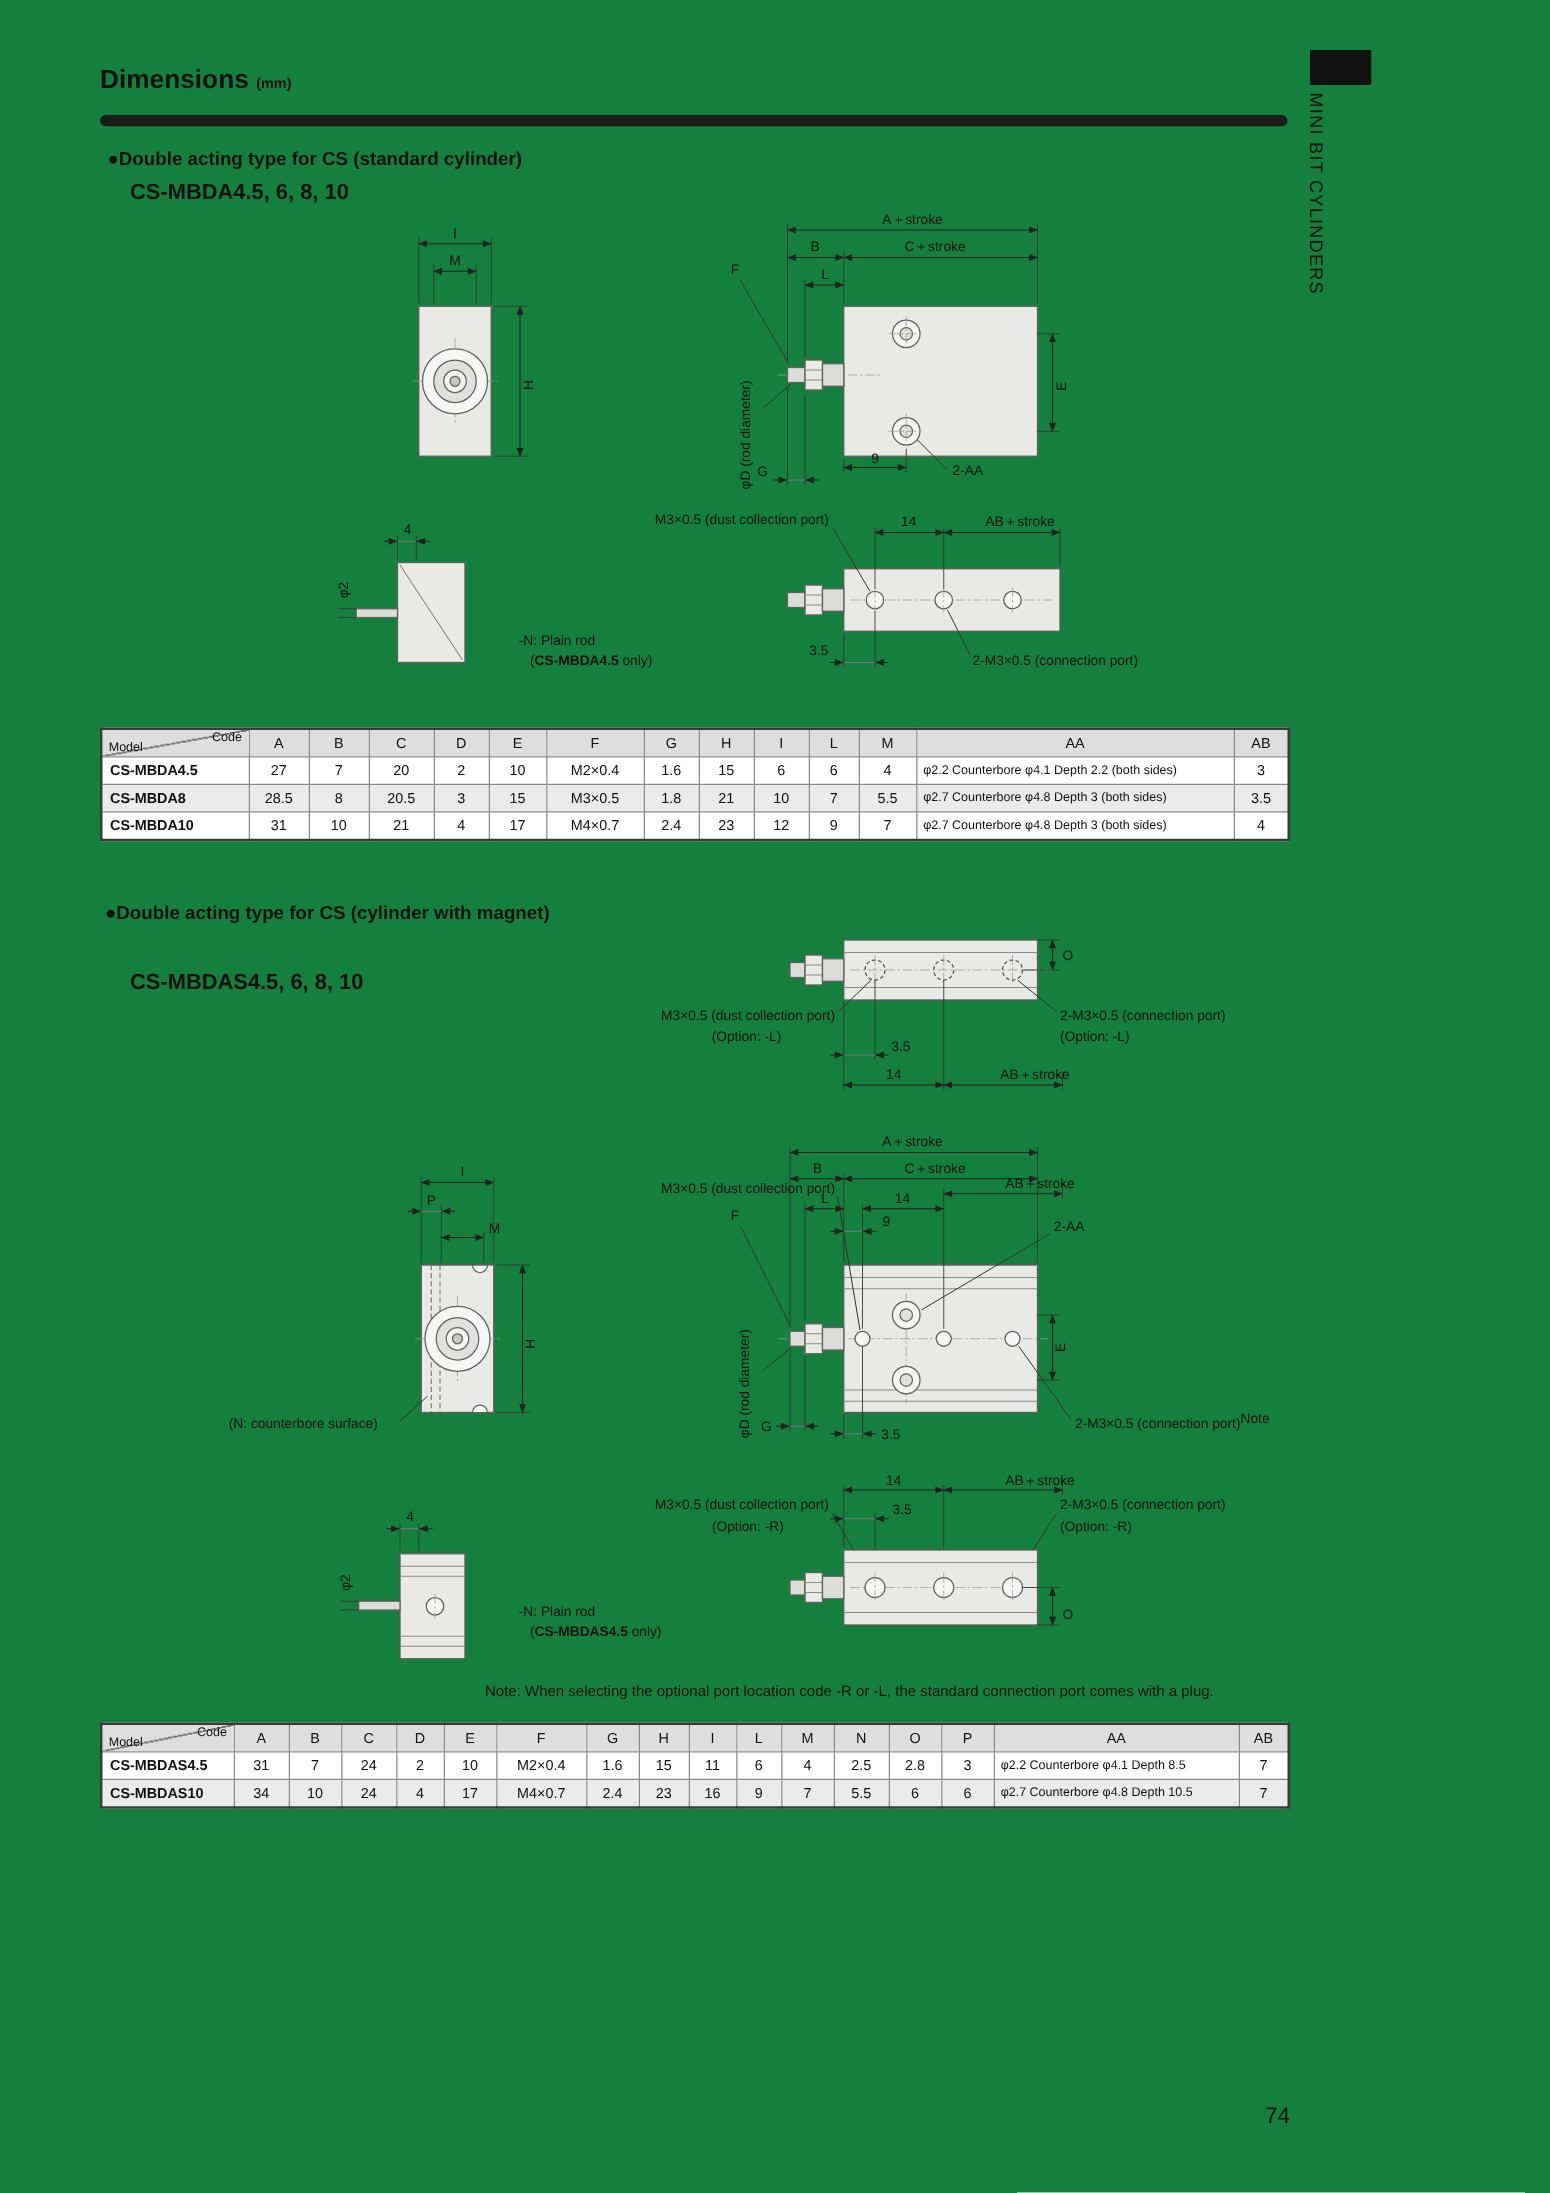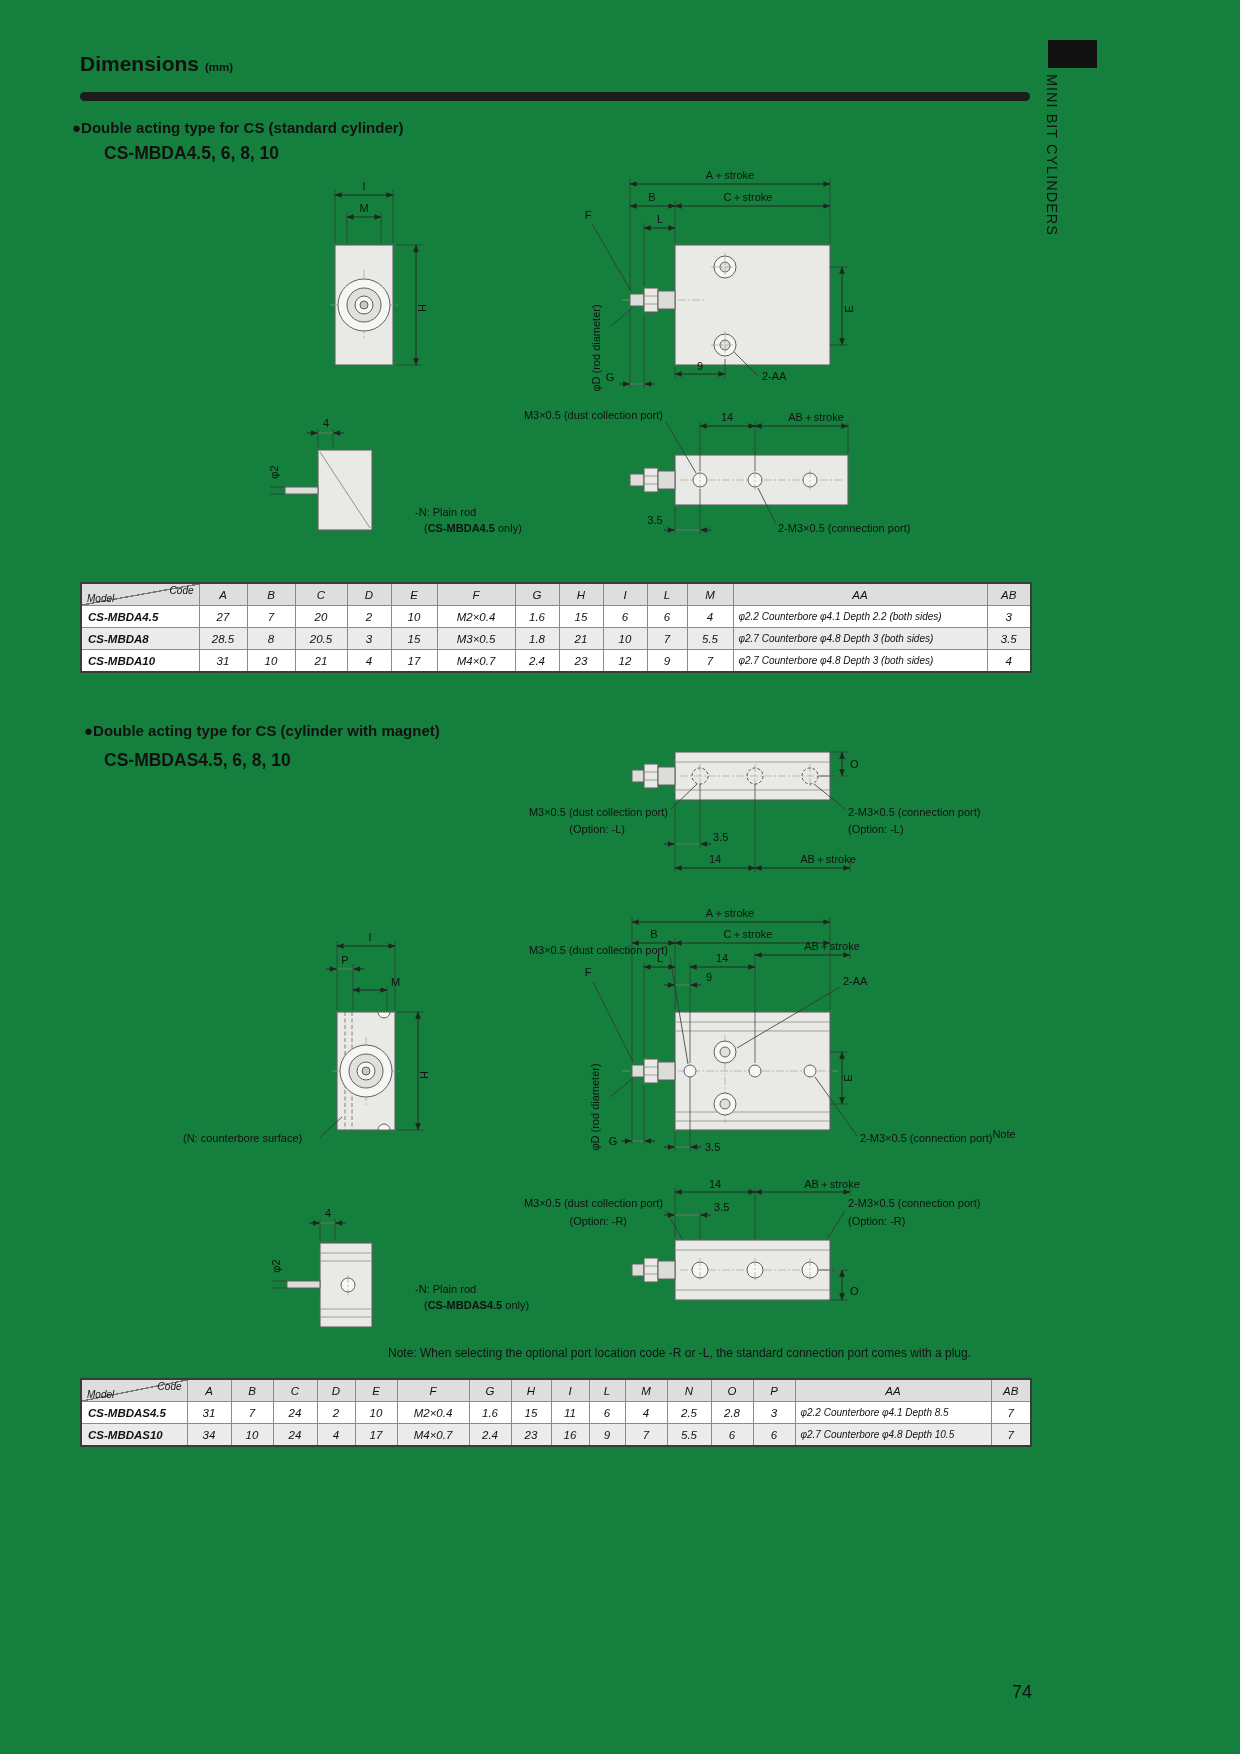--- a/index.html
+++ b/index.html
@@ -6,31 +6,31 @@
   .page{position:relative;width:1240px;height:1754px;background:#15803d;
         font-family:"Liberation Sans",sans-serif;color:#111;overflow:hidden;}
   .abs{position:absolute;}
   .title{left:80px;top:52px;display:flex;align-items:baseline;gap:6px;}
   .title .main{font-size:21px;font-weight:bold;}
   .title .unit{font-size:11.5px;font-weight:bold;}
   .rule{left:80px;top:92px;width:950px;height:9px;background:#1c1c1c;border-radius:5px;}
   .corner-tab{left:1048px;top:40px;width:49px;height:28px;background:#111;}
   .side-label{left:1044px;top:74px;writing-mode:vertical-rl;font-size:14.5px;letter-spacing:1px;color:#111;}
   .s-heading{font-size:15px;font-weight:bold;}
-  .s1-heading{left:72px;top:119px;}
+  .s1-heading{left:86px;top:119px;}
   .s2-heading{left:84px;top:722px;}
   .s-models{font-size:17.5px;font-weight:bold;}
   .s1-models{left:104px;top:143px;}
-  .s2-models{left:104px;top:750px;}
+  .s2-models{left:104px;top:775px;}
   .note{left:388px;top:1346px;font-size:12px;}
   .page-number{left:1002px;top:1682px;width:30px;text-align:right;font-size:18px;}
 
   
   table.dims{border-collapse:collapse;table-layout:fixed;width:950px;font-size:11.5px;
-             border:2px solid #3a3a3a;background:#fff;font-style:italic;}
+             border:2px solid #3a3a3a;background:#fff;}
   table.dims th,table.dims td{border:1px solid #8a8a8a;padding:2px 2px;text-align:center;
              font-weight:normal;height:17px;overflow:hidden;white-space:nowrap;}
   table.dims thead th{background:#dedede;}
   table.dims tbody tr:nth-child(even){background:#ebebeb;}
   table.dims tbody th.model{font-weight:bold;text-align:left;padding-left:6px;}
   table.dims td.aa{font-size:10px;text-align:left;padding-left:5px;}
   table.dims th.corner{position:relative;padding:0;
     background-color:#dedede;
     background-image:linear-gradient(to bottom right,
       rgba(0,0,0,0) calc(50% - 0.7px),#777 calc(50% - 0.7px),

